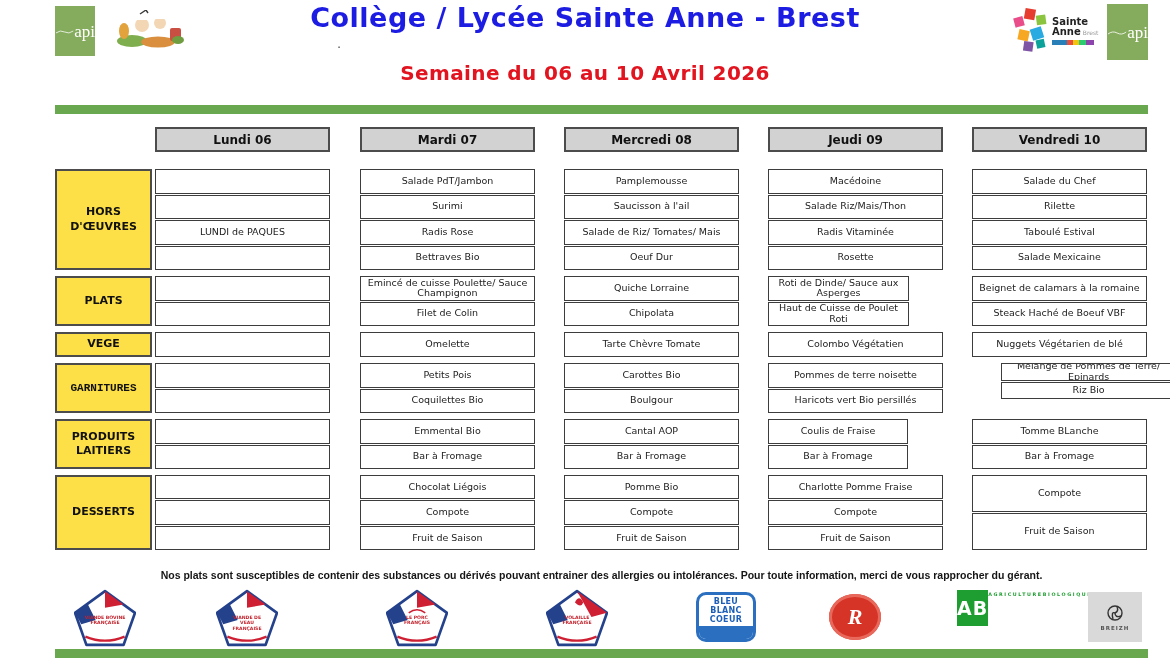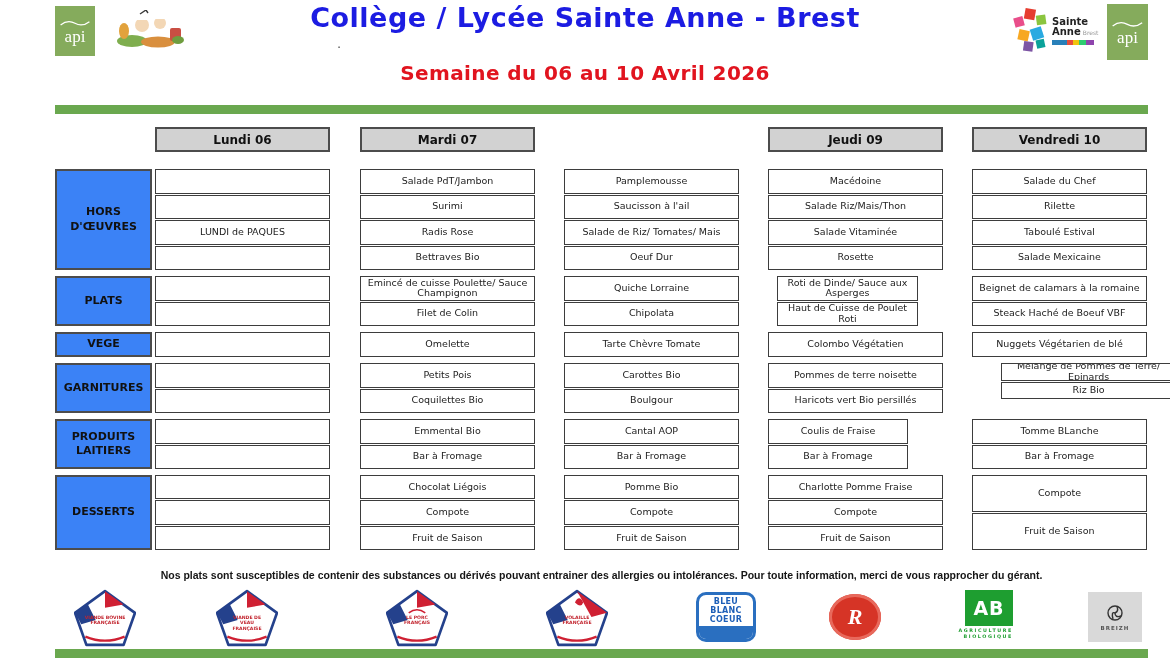--- a/index.html
+++ b/index.html
@@ -1,20 +1,20 @@
 <!DOCTYPE html>
 <html><head>
 <meta charset="utf-8">
 <style>
   * { margin:0; padding:0; box-sizing:border-box; }
   body { background:#fff; font-family:"DejaVu Sans", sans-serif; }
   .page { position:relative; width:1170px; height:658px; background:#fff; overflow:hidden; }
 
   
-  .api-logo { position:absolute; background:#85ab5c; color:#fff; display:flex; flex-direction:column;
+  .api-logo { position:absolute; background:#85ab5c; color:#fff; display:flex; 
               align-items:center; justify-content:center; }
   .api-left  { left:55px; top:6px;  width:40px; height:50px; }
   .api-right { left:1107px; top:4px; width:41px; height:56px; }
   .api-wave { width:80%; height:11px; }
   .api-text { font-family:"Liberation Serif", serif; font-size:17px; line-height:1; }
 
   .chefs { position:absolute; left:112px; top:10px; width:80px; height:38px; }
 
   .title { position:absolute; left:0; right:0; top:2px; text-align:center;
            font-size:27px; font-weight:bold; color:#1c1ce2; letter-spacing:.5px; }
@@ -34,21 +34,21 @@
 
   .greenbar { position:absolute; left:55px; width:1093px; height:9px; background:#6aa84f; }
   .greenbar.top { top:105px; }
   .greenbar.bottom { top:649px; }
 
   
   #menu-table { position:absolute; inset:0; }
   .day-header { position:absolute; background:#d2d2d2; border:2px solid #4c4c4c;
                 display:flex; align-items:center; justify-content:center;
                 font-weight:bold; font-size:12px; color:#111; }
-  .cat-label  { position:absolute; background:#3b82f6; border:2px solid #4c4c4c;
+  .cat-label  { position:absolute; background:#fde047; border:2px solid #4c4c4c;
                 display:flex; align-items:center; justify-content:center; text-align:center;
                 font-weight:bold; font-size:11px; color:#111; padding:0 17px; line-height:1.3; }
   .cell-stack { position:absolute; display:flex; flex-direction:column; gap:1px; }
   .menu-cell  { flex:1; background:#fff; border:1.5px solid #3d3d3d;
                 display:flex; align-items:center; justify-content:center; text-align:center;
                 font-size:9.5px; line-height:1.12; color:#222; padding:0 4px; overflow:hidden; }
 
   
   .disclaimer { position:absolute; left:55px; width:1093px; top:569px; text-align:center;
                 font-family:Liberation Sans, sans-serif; font-weight:bold; font-size:10.5px; color:#151515; }
@@ -64,21 +64,21 @@
   .bbc-line { font-size:8px; font-weight:bold; color:#1d5fb8; line-height:1.1; letter-spacing:.3px; }
   .bbc-band { width:100%; height:13px; background:#2a6fc0; margin-top:2px; }
 
   .lr-logo { left:829px; top:594px; }
   .lr-circle { width:52px; height:46px; background:#d63426; border-radius:50%;
                display:flex; align-items:center; justify-content:center;
                box-shadow:inset 0 0 0 3px #e8695c; }
   .lr-r { font-family:"Liberation Serif", serif; font-style:italic; font-weight:bold;
           font-size:22px; color:#fff; }
 
-  .ab-logo { left:957px; top:590px; width:56px; display:flex; flex-direction:column; align-items:flex-end; }
+  .ab-logo { left:957px; top:590px; width:56px; display:flex; flex-direction:row; align-items:flex-start; }
   .ab-square { width:48px; height:36px; background:#1e9e30; color:#fff; display:flex;
                align-items:center; justify-content:center; font-weight:bold; font-size:19px; letter-spacing:1px; }
   .ab-sub { font-size:4.8px; font-weight:bold; color:#1e9e30; letter-spacing:1.6px; margin-top:1.5px; }
 
   .bz-logo { left:1088px; top:592px; }
   .bz-square { width:54px; height:50px; background:#d9d9d9; display:flex; flex-direction:column;
                align-items:center; justify-content:center; gap:2px; }
   .triskel { width:20px; height:20px; }
   .bz-text { font-size:5.5px; font-weight:bold; color:#555; letter-spacing:1px; }
 </style>
@@ -136,20 +136,21 @@
       <path d="M2 9 Q 11 2 20 7 T 38 5" fill="none" stroke="#ffffff" stroke-width="1.6"></path>
     </svg>
     <div class="api-text">api</div>
   </div>
 
   <div class="greenbar top"></div>
 
   <div id="menu-table">
       <div class="day-header" style="left: 155px; top: 127px; width: 175px; height: 25px;">Lundi 06</div>
       <div class="day-header" style="left: 360px; top: 127px; width: 175px; height: 25px;">Mardi 07</div>
+      <div class="day-header" style="left: 564px; top: 127px; width: 175px; height: 25px;">Mercredi 08</div>
       <div class="day-header" style="left: 768px; top: 127px; width: 175px; height: 25px;">Jeudi 09</div>
       <div class="day-header" style="left: 972px; top: 127px; width: 175px; height: 25px;">Vendredi 10</div>
       <div class="cat-label" style="left: 55px; top: 169px; width: 97px; height: 101px;">HORS D'ŒUVRES</div>
       <div class="cell-stack" style="left: 155px; top: 169px; width: 175px; height: 101px;">
         <div class="menu-cell"></div>
         <div class="menu-cell"></div>
         <div class="menu-cell">LUNDI de PAQUES</div>
         <div class="menu-cell"></div>
       </div>
       <div class="cell-stack" style="left: 360px; top: 169px; width: 175px; height: 101px;">
@@ -160,21 +161,21 @@
       </div>
       <div class="cell-stack" style="left: 564px; top: 169px; width: 175px; height: 101px;">
         <div class="menu-cell">Pamplemousse</div>
         <div class="menu-cell">Saucisson à l'ail</div>
         <div class="menu-cell">Salade de Riz/ Tomates/ Mais</div>
         <div class="menu-cell">Oeuf Dur</div>
       </div>
       <div class="cell-stack" style="left: 768px; top: 169px; width: 175px; height: 101px;">
         <div class="menu-cell">Macédoine</div>
         <div class="menu-cell">Salade Riz/Mais/Thon</div>
-        <div class="menu-cell">Salade Vitaminée</div>
+        <div class="menu-cell">Radis Vitaminée</div>
         <div class="menu-cell">Rosette</div>
       </div>
       <div class="cell-stack" style="left: 972px; top: 169px; width: 175px; height: 101px;">
         <div class="menu-cell">Salade du Chef</div>
         <div class="menu-cell">Rilette</div>
         <div class="menu-cell">Taboulé Estival</div>
         <div class="menu-cell">Salade Mexicaine</div>
       </div>
       <div class="cat-label" style="left: 55px; top: 276px; width: 97px; height: 50px;">PLATS</div>
       <div class="cell-stack" style="left: 155px; top: 276px; width: 175px; height: 50px;">
@@ -182,21 +183,21 @@
         <div class="menu-cell"></div>
       </div>
       <div class="cell-stack" style="left: 360px; top: 276px; width: 175px; height: 50px;">
         <div class="menu-cell">Emincé de cuisse Poulette/ Sauce Champignon</div>
         <div class="menu-cell">Filet de Colin</div>
       </div>
       <div class="cell-stack" style="left: 564px; top: 276px; width: 175px; height: 50px;">
         <div class="menu-cell">Quiche Lorraine</div>
         <div class="menu-cell">Chipolata</div>
       </div>
-      <div class="cell-stack" style="left: 768px; top: 276px; width: 141px; height: 50px; margin-left: 9px;">
+      <div class="cell-stack" style="left: 768px; top: 276px; width: 141px; height: 50px;">
         <div class="menu-cell">Roti de Dinde/ Sauce aux Asperges</div>
         <div class="menu-cell">Haut de Cuisse de Poulet Roti</div>
       </div>
       <div class="cell-stack" style="left: 972px; top: 276px; width: 175px; height: 50px;">
         <div class="menu-cell">Beignet de calamars à la romaine</div>
         <div class="menu-cell">Steack Haché de Boeuf VBF</div>
       </div>
       <div class="cat-label" style="left: 55px; top: 332px; width: 97px; height: 25px;">VEGE</div>
       <div class="cell-stack" style="left: 155px; top: 332px; width: 175px; height: 25px;">
         <div class="menu-cell"></div>
@@ -206,21 +207,21 @@
       </div>
       <div class="cell-stack" style="left: 564px; top: 332px; width: 175px; height: 25px;">
         <div class="menu-cell">Tarte Chèvre Tomate</div>
       </div>
       <div class="cell-stack" style="left: 768px; top: 332px; width: 175px; height: 25px;">
         <div class="menu-cell">Colombo Végétatien</div>
       </div>
       <div class="cell-stack" style="left: 972px; top: 332px; width: 175px; height: 25px;">
         <div class="menu-cell">Nuggets Végétarien de blé</div>
       </div>
-      <div class="cat-label" style="left: 55px; top: 363px; width: 97px; height: 50px;">GARNITURES</div>
+      <div class="cat-label" style="left: 55px; top: 363px; width: 97px; height: 50px; font-family: Liberation Mono, monospace;">GARNITURES</div>
       <div class="cell-stack" style="left: 155px; top: 363px; width: 175px; height: 50px;">
         <div class="menu-cell"></div>
         <div class="menu-cell"></div>
       </div>
       <div class="cell-stack" style="left: 360px; top: 363px; width: 175px; height: 50px;">
         <div class="menu-cell">Petits Pois</div>
         <div class="menu-cell">Coquilettes Bio</div>
       </div>
       <div class="cell-stack" style="left: 564px; top: 363px; width: 175px; height: 50px;">
         <div class="menu-cell">Carottes Bio</div>

